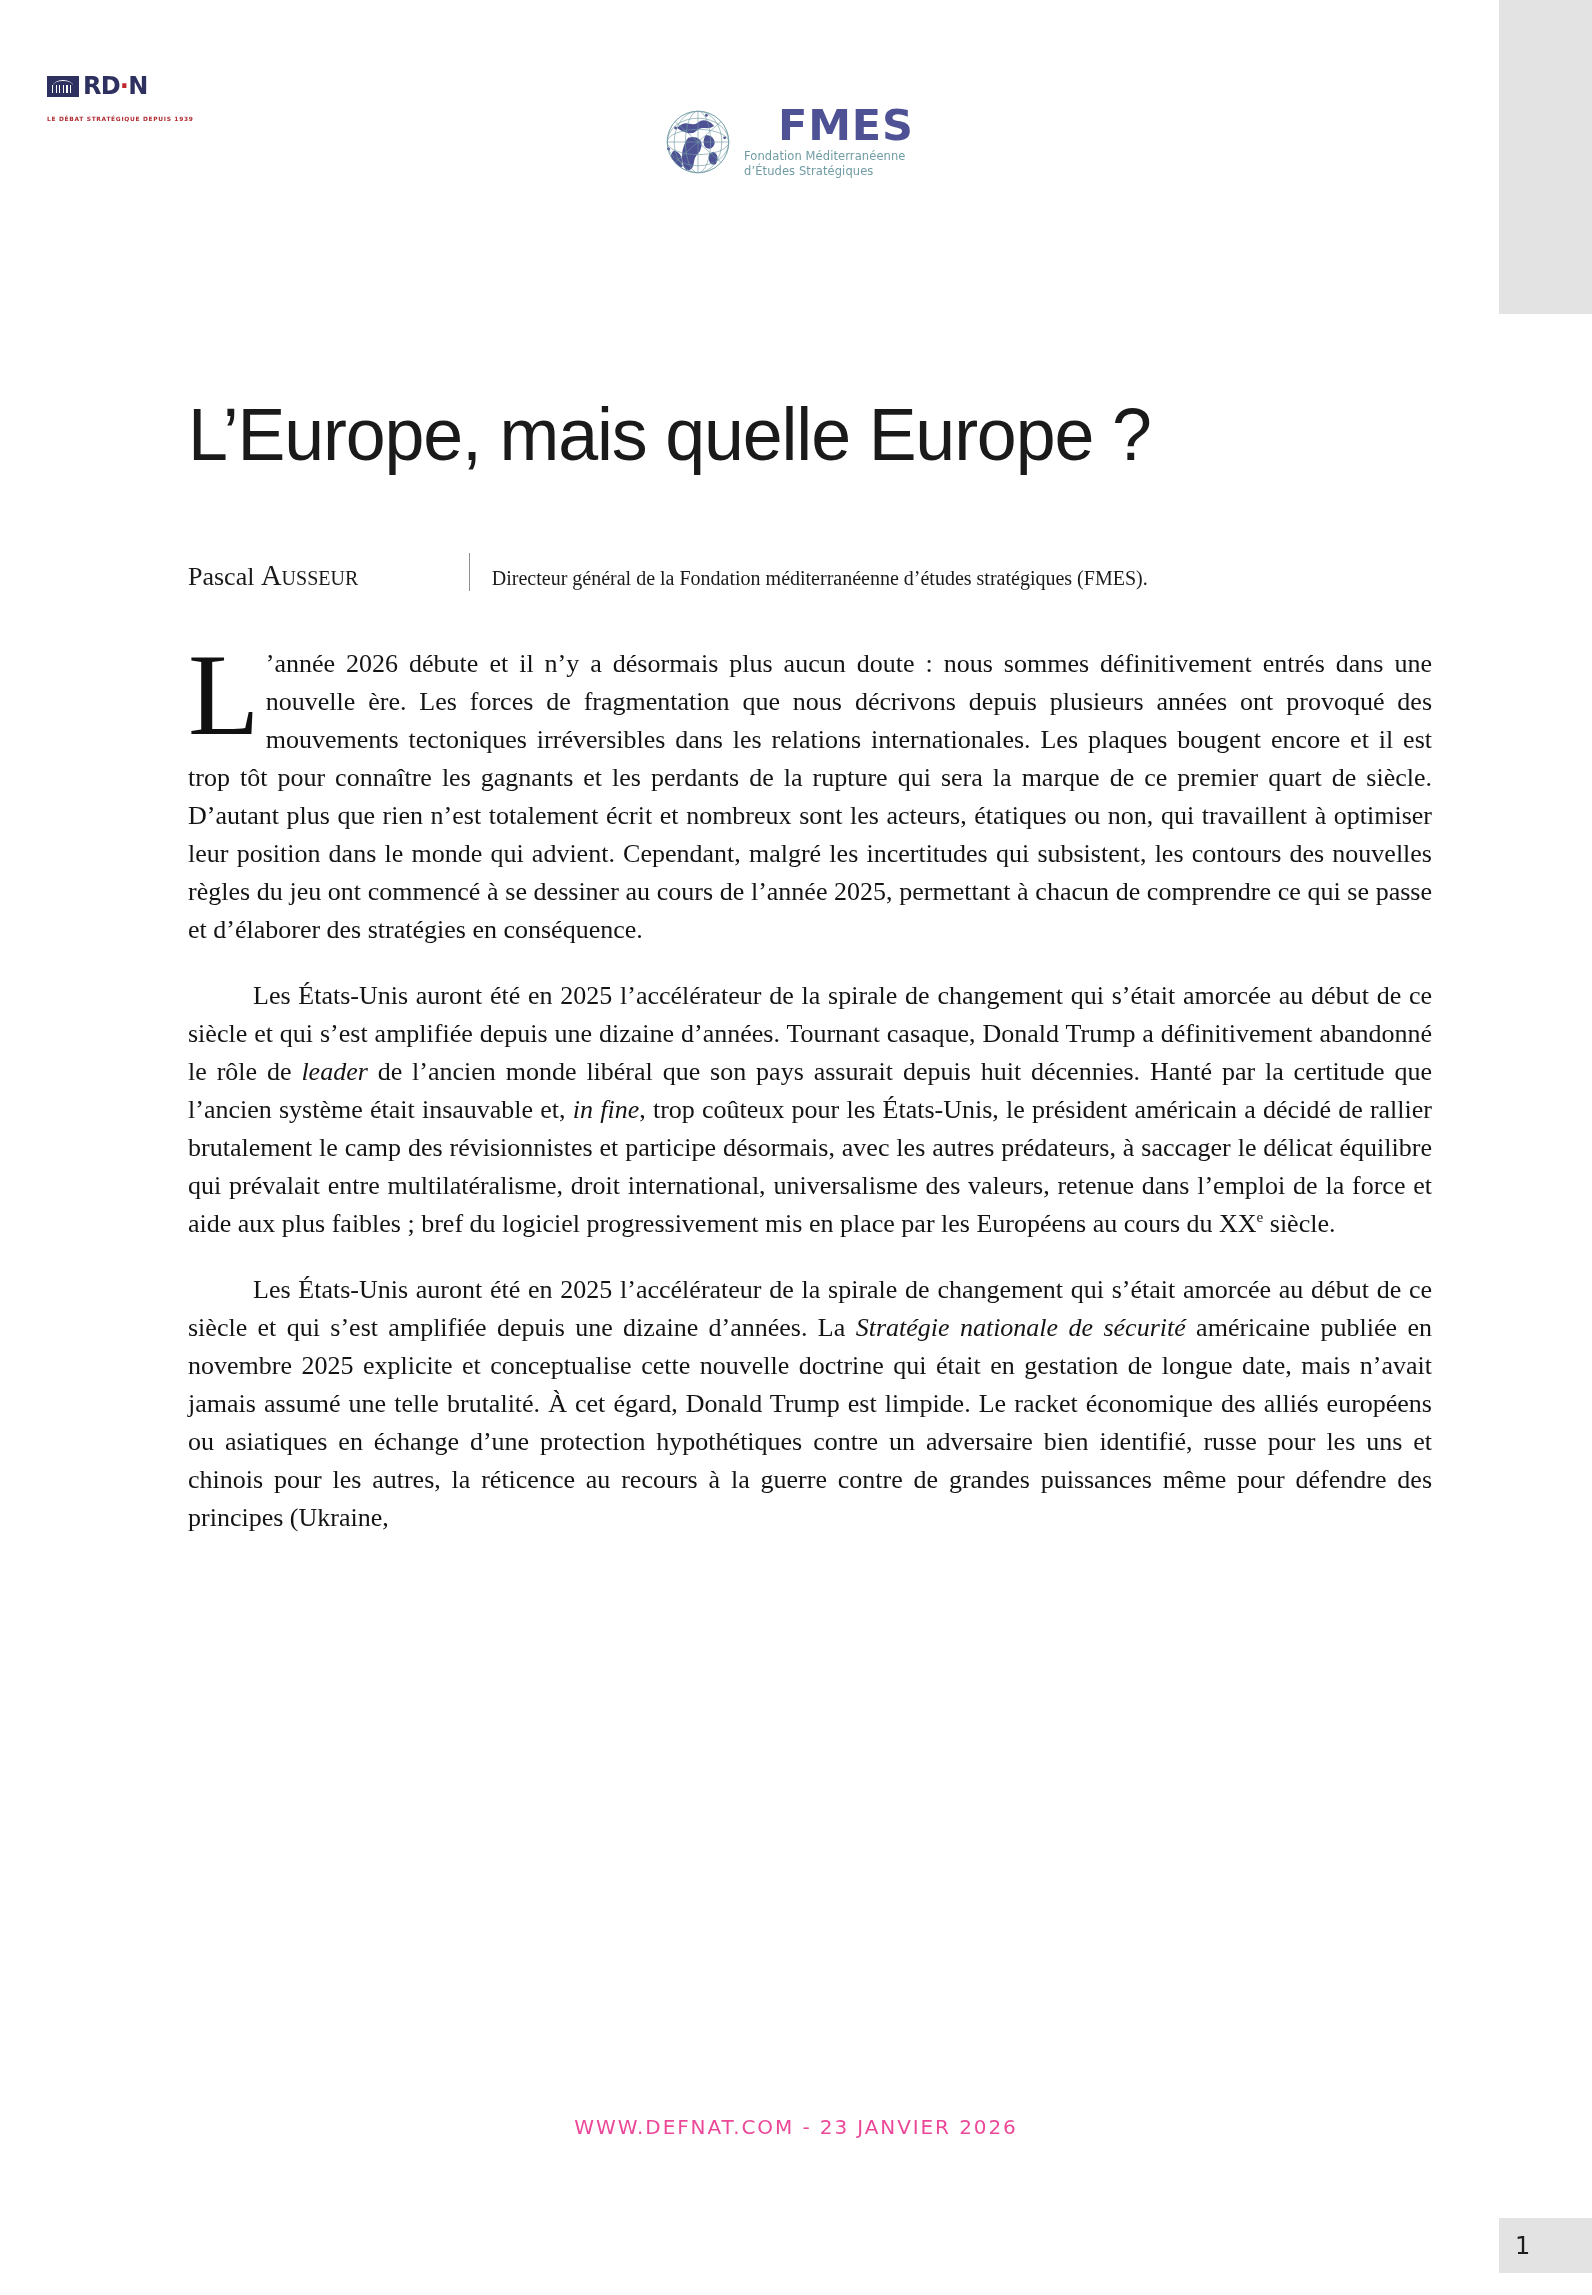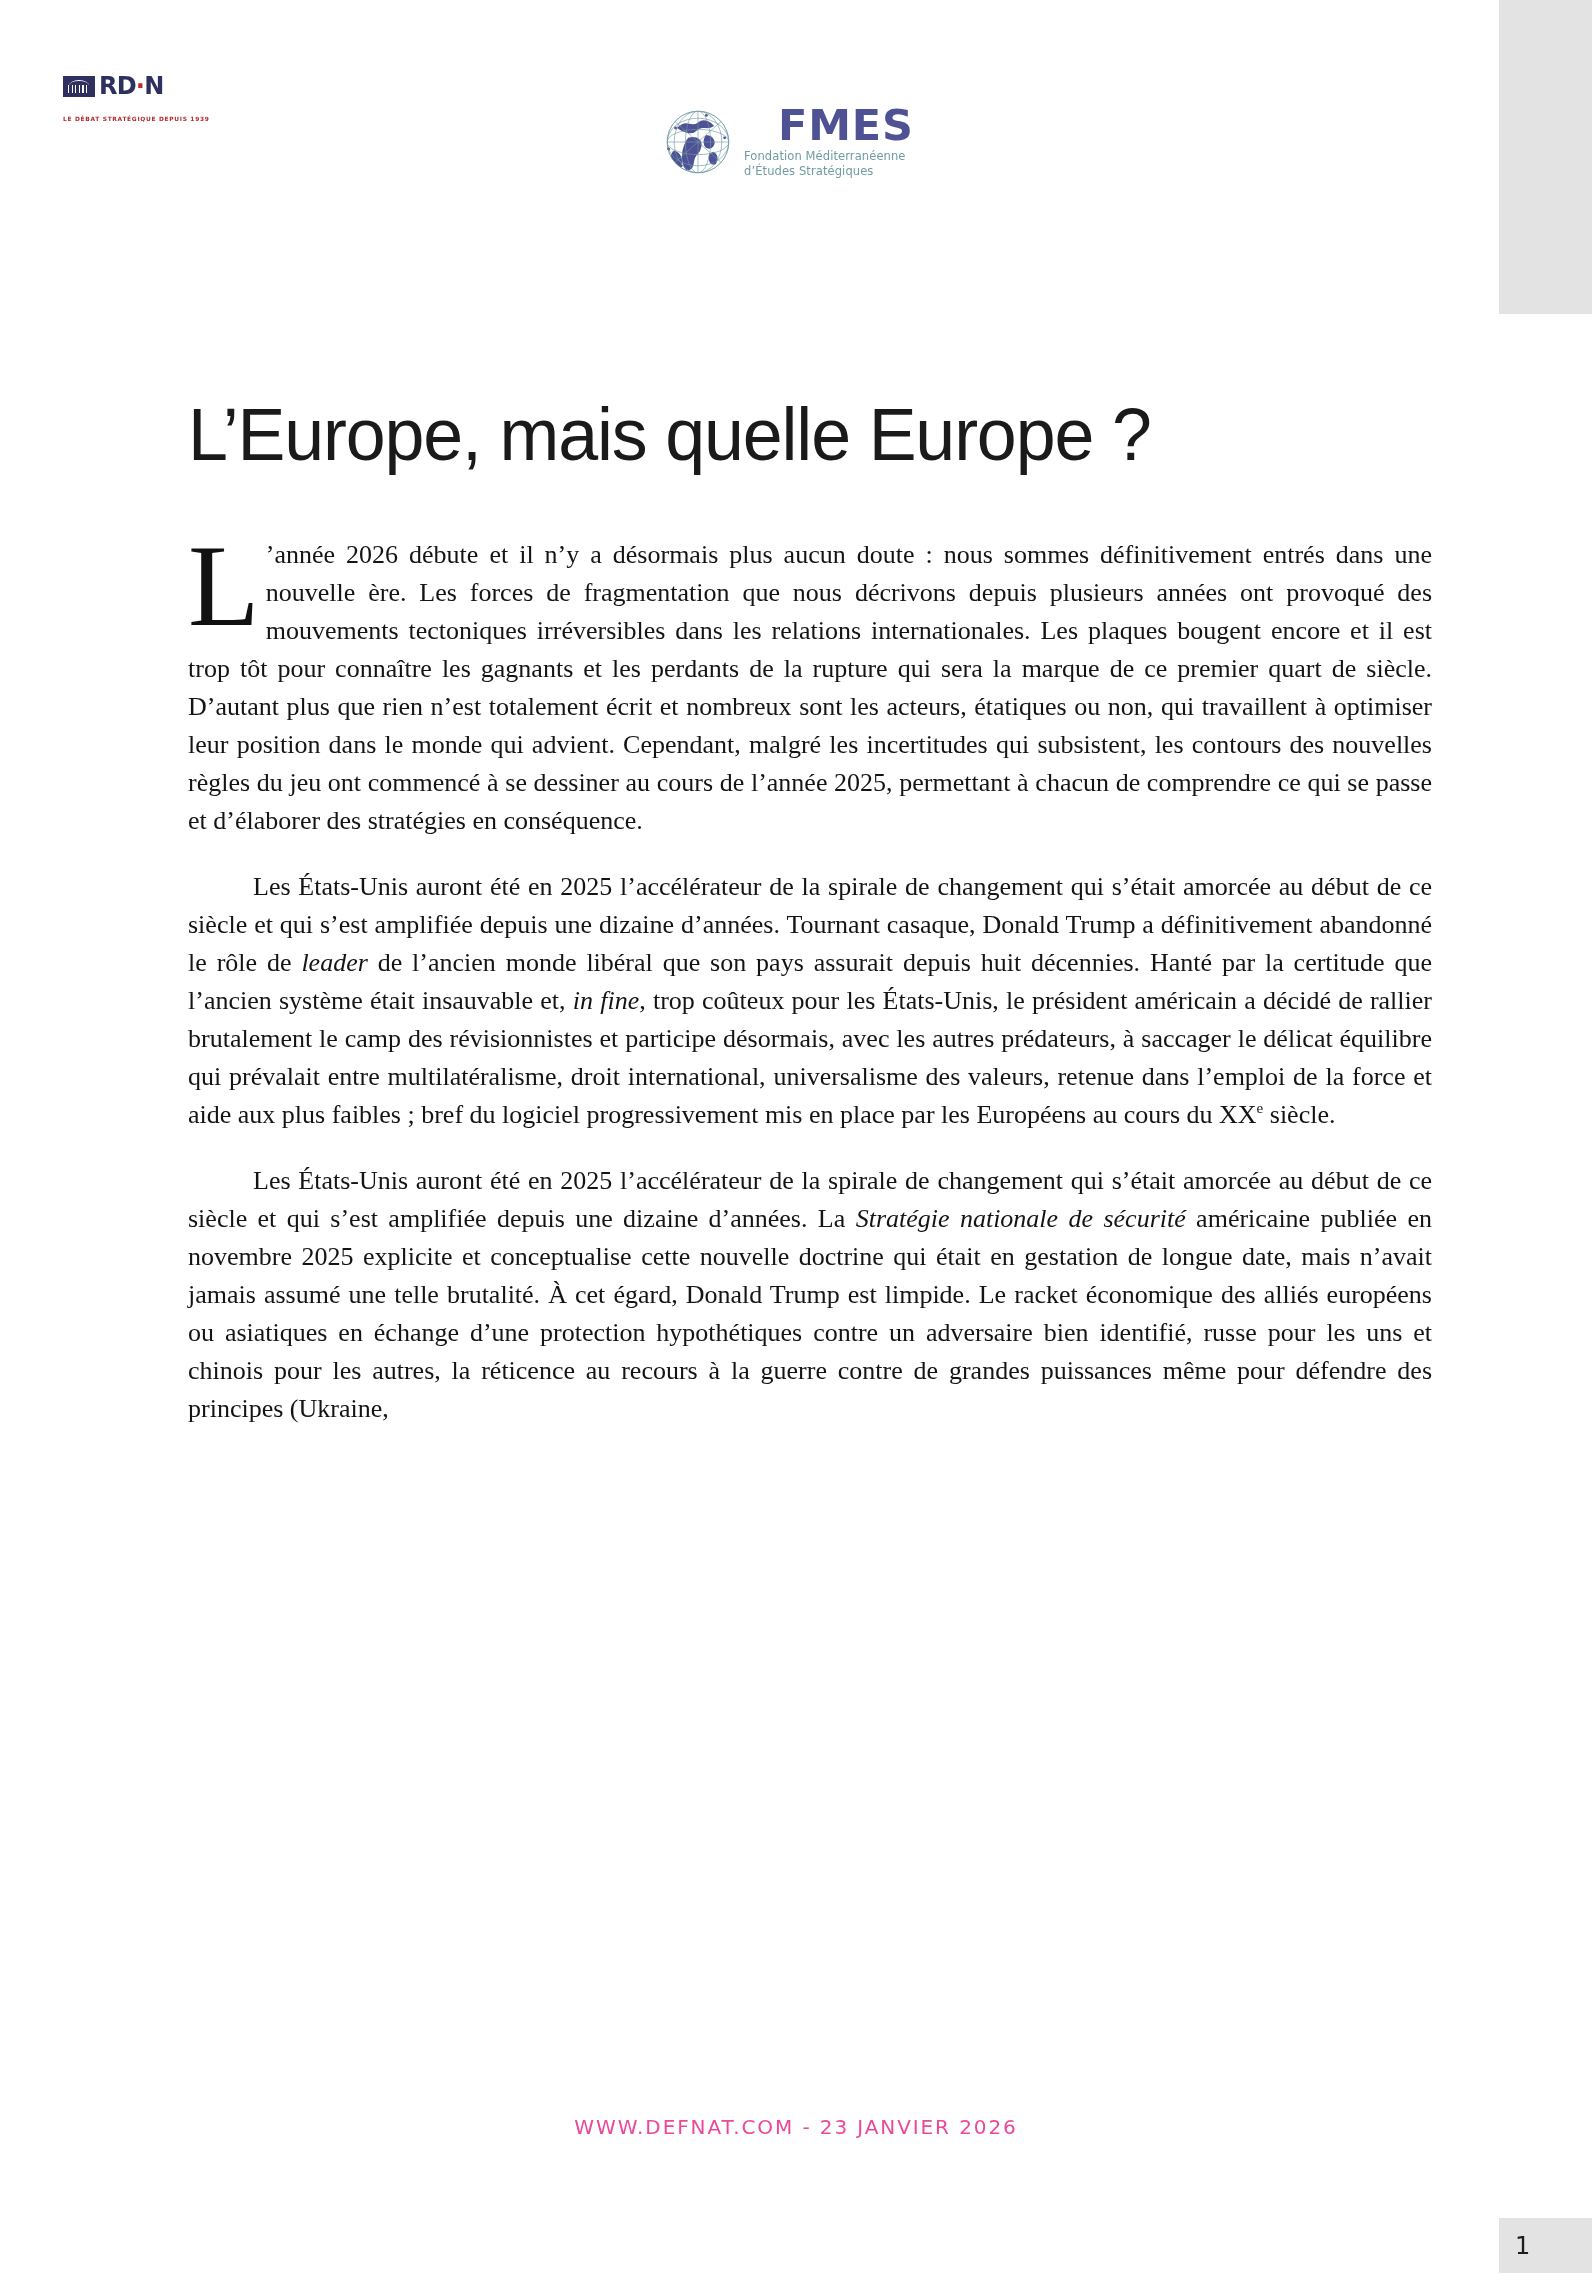--- a/index.html
+++ b/index.html
@@ -15,21 +15,21 @@
     position: relative;
     width: 1592px;
     height: 2295px;
     background: #ffffff;
     overflow: hidden;
   }
 
   
   .rdn-logo {
     position: absolute;
-    left: 63px;
+    left: 47px;
     top: 76px;
     display: flex;
     flex-direction: column;
     align-items: flex-start;
     width: 99px;
     gap: 17px;
   }
   .rdn-top {
     display: flex;
     align-items: flex-end;
@@ -316,20 +316,25 @@
   </div>
 
   <div class="tribune-tab">
     
   </div>
 
   <div class="content">
 
     <h1 class="doc-title">L’Europe, mais quelle Europe ?</h1>
 
+    <div class="byline">
+      <div class="byline-author"><span>Pascal </span><span class="lastname">Ausseur</span></div>
+      <div class="byline-rule"></div>
+      <div class="byline-role">Directeur général de la Fondation méditerranéenne d’études stratégiques (FMES).</div>
+    </div>
 
     <div class="body-text">
       <p class="lead"><span class="dropcap">L</span><span>’année 2026 débute et il n’y a désormais plus aucun doute : nous sommes définitivement entrés dans une nouvelle ère. Les forces de fragmentation que nous décrivons depuis plusieurs années ont provoqué des mouvements tectoniques irréversibles dans les relations internationales. Les plaques bougent encore et il est trop tôt pour connaître les gagnants et les perdants de la rupture qui sera la marque de ce premier quart de siècle. D’autant plus que rien n’est totalement écrit et nombreux sont les acteurs, étatiques ou non, qui travaillent à optimiser leur position dans le monde qui advient. Cependant, malgré les incertitudes qui subsistent, les contours des nouvelles règles du jeu ont commencé à se dessiner au cours de l’année 2025, permettant à chacun de comprendre ce qui se passe et d’élaborer des stratégies en conséquence.</span></p>
       <p><span><span>Les États-Unis auront été en 2025 l’accélérateur de la spirale de changement qui s’était amorcée au début de ce siècle et qui s’est amplifiée depuis une dizaine d’années. Tournant casaque, Donald Trump a définitivement abandonné le rôle de </span><i>leader</i><span> de l’ancien monde libéral que son pays assurait depuis huit décennies. Hanté par la certitude que l’ancien système était insauvable et, </span><i>in fine</i><span>, trop coûteux pour les États-Unis, le président américain a décidé de rallier brutalement le camp des révisionnistes et participe désormais, avec les autres prédateurs, à saccager le délicat équilibre qui prévalait entre multilatéralisme, droit international, universalisme des valeurs, retenue dans l’emploi de la force et aide aux plus faibles ; bref du logiciel progressivement mis en place par les Européens au cours du XX</span><sup class="ordinal">e</sup><span> siècle.</span></span></p>
       <p><span><span>Les États-Unis auront été en 2025 l’accélérateur de la spirale de changement qui s’était amorcée au début de ce siècle et qui s’est amplifiée depuis une dizaine d’années. La </span><i>Stratégie nationale de sécurité</i><span> américaine publiée en novembre 2025 explicite et conceptualise cette nouvelle doctrine qui était en gestation de longue date, mais n’avait jamais assumé une telle brutalité. À cet égard, Donald Trump est limpide. Le racket économique des alliés européens ou asiatiques en échange d’une protection hypothétiques contre un adversaire bien identifié, russe pour les uns et chinois pour les autres, la réticence au recours à la guerre contre de grandes puissances même pour défendre des principes (Ukraine,</span></span></p>
     </div>
   </div>
 
   <div class="footer">WWW.DEFNAT.COM - 23 JANVIER 2026</div>
 

